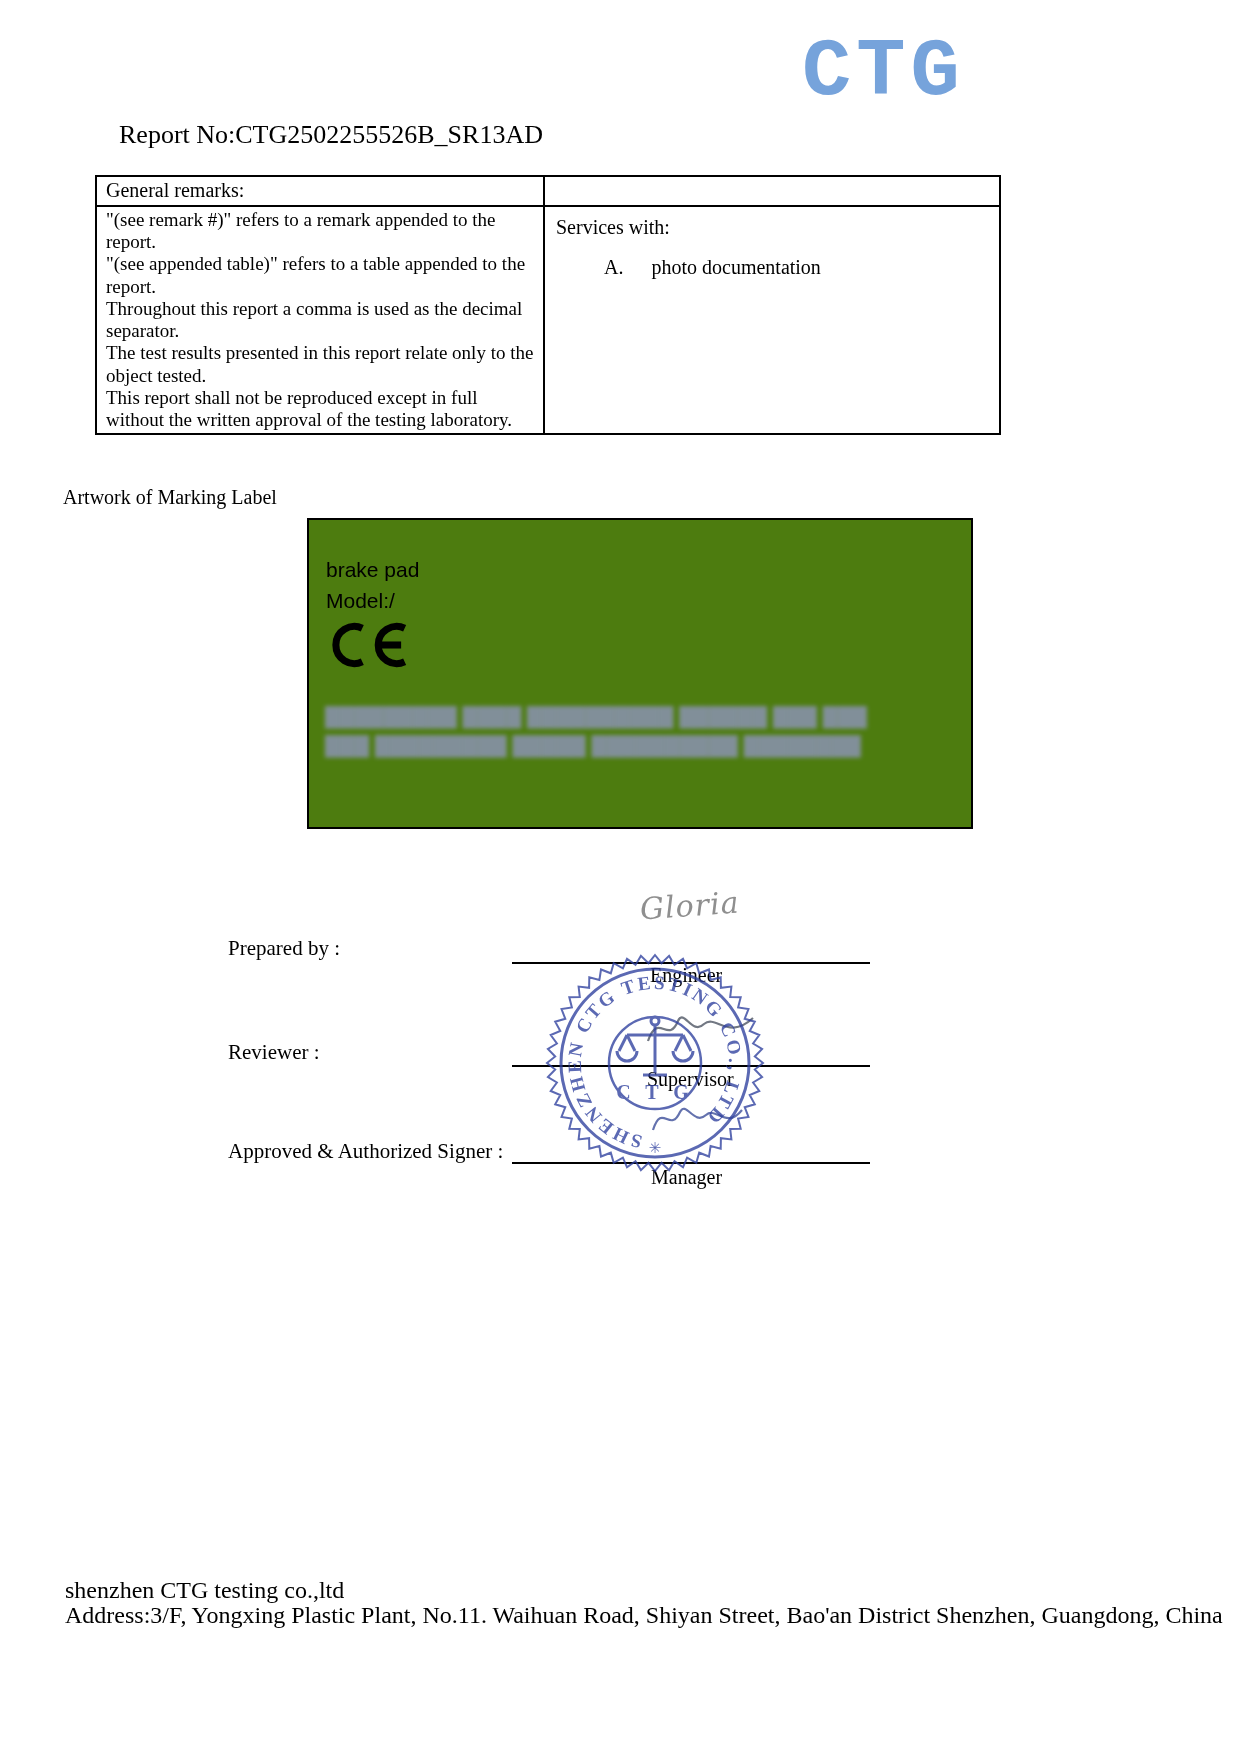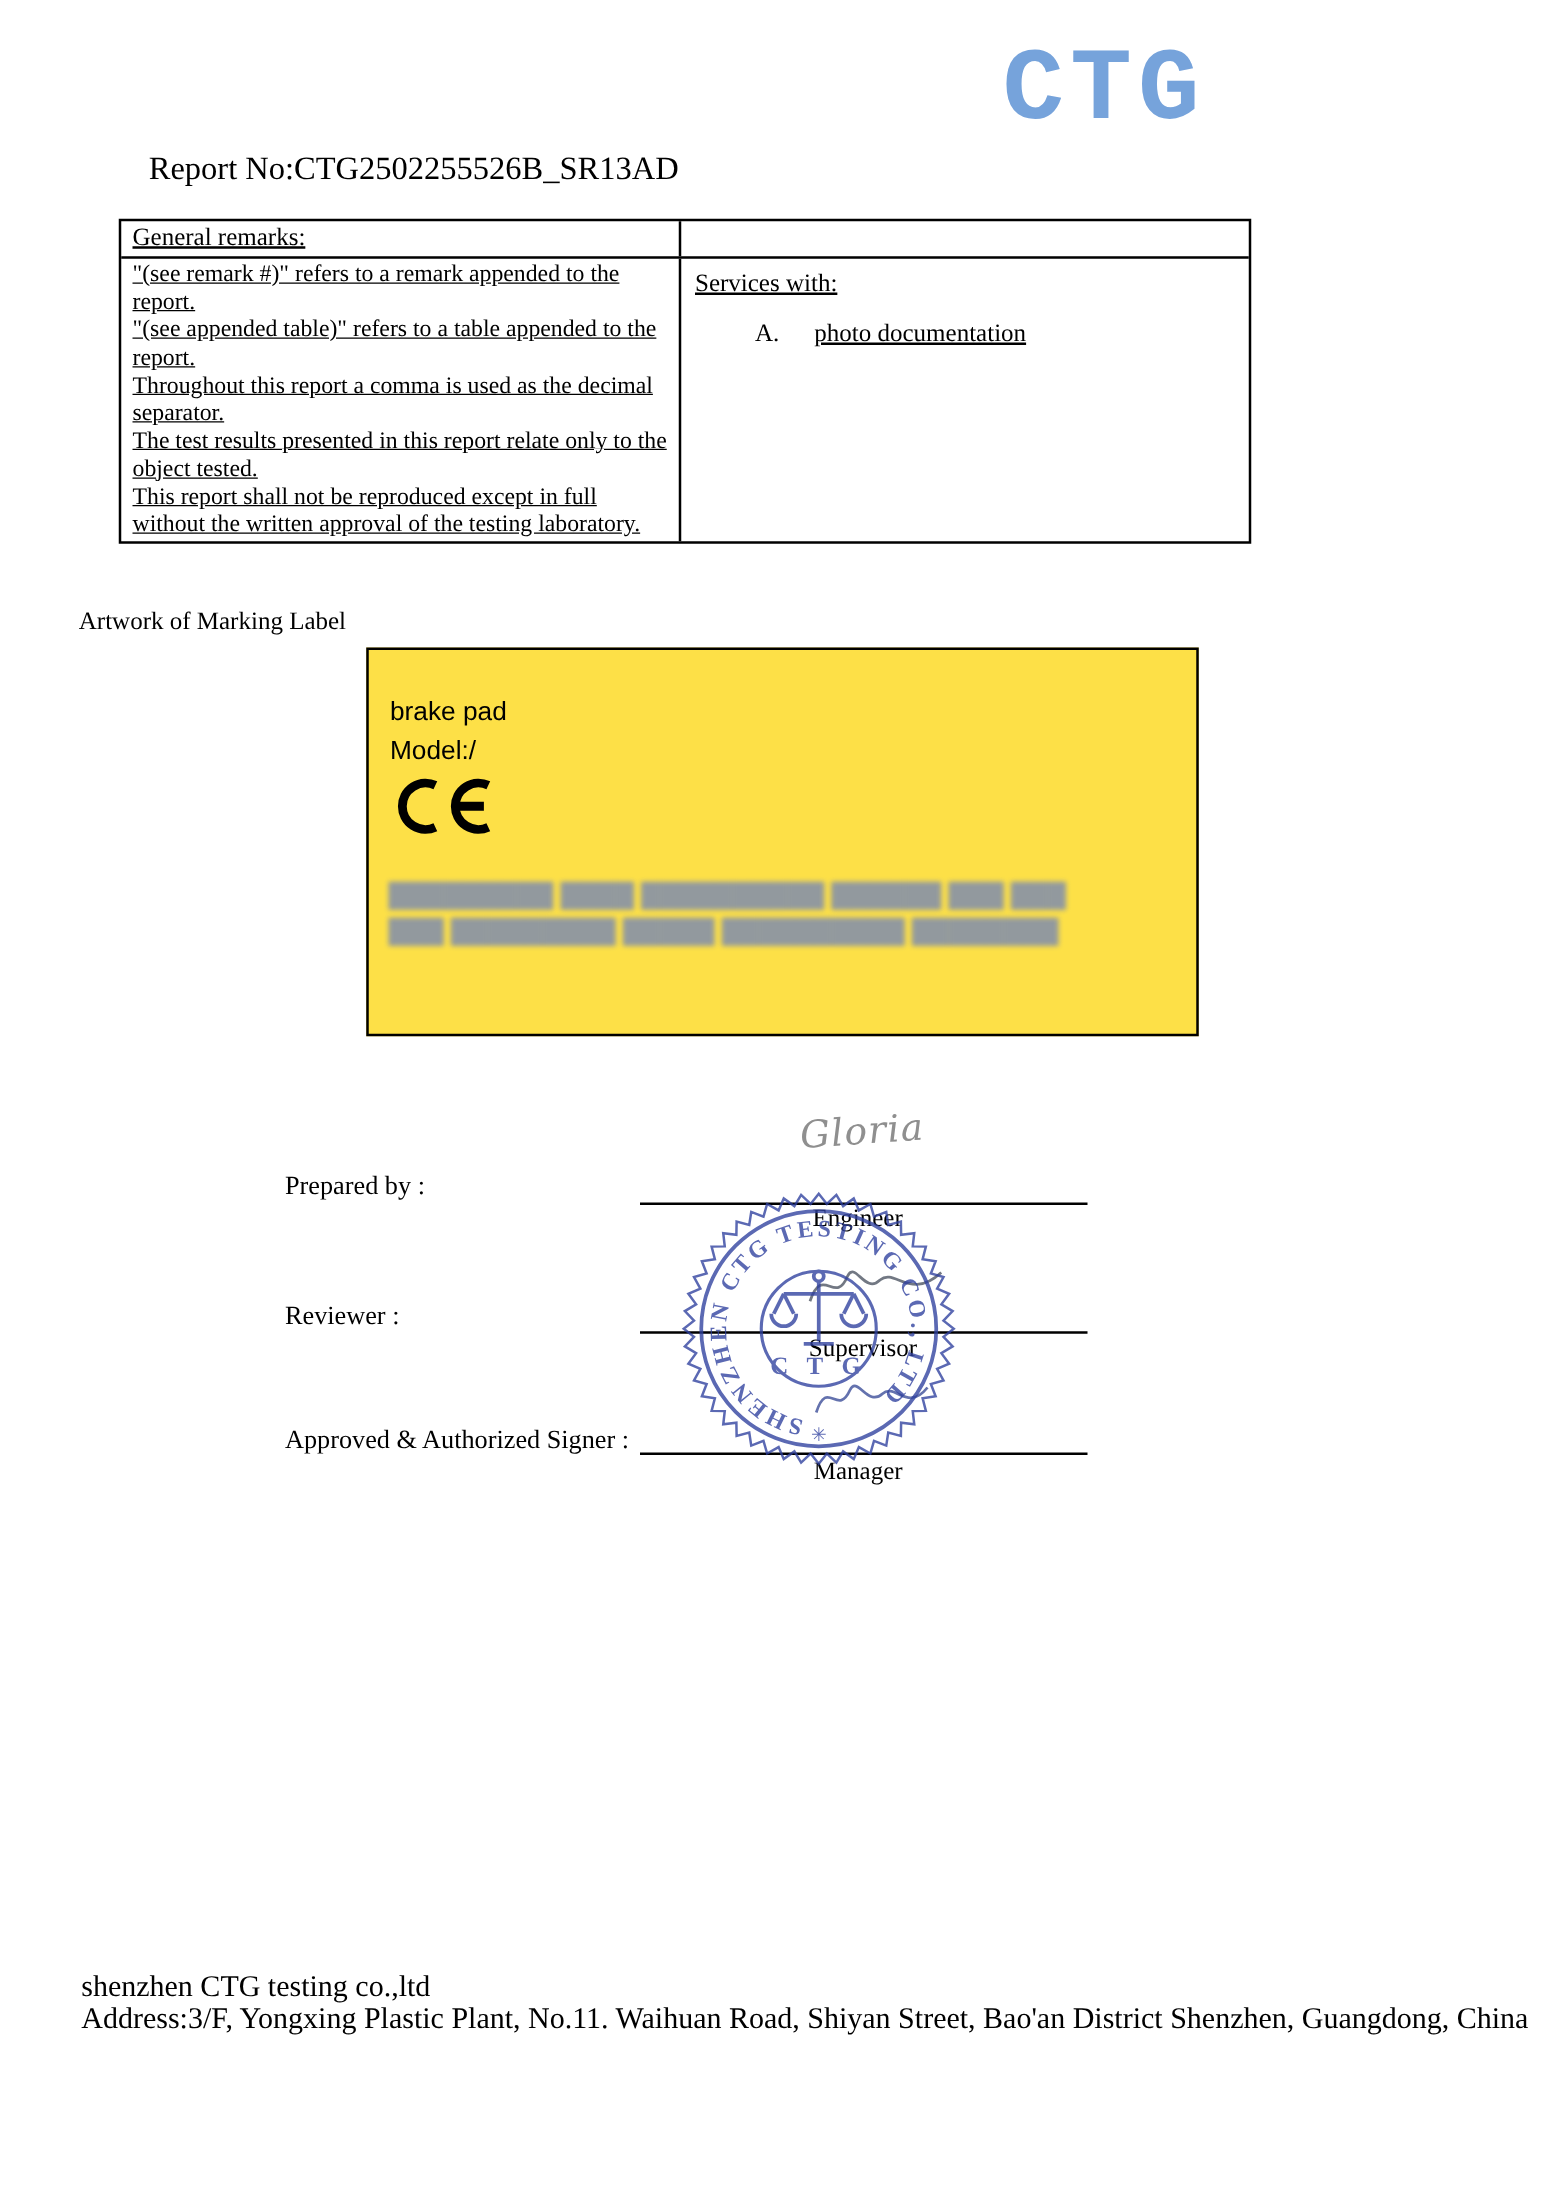--- a/index.html
+++ b/index.html
@@ -16,38 +16,38 @@
     font-size:82px; font-weight:bold; letter-spacing:5px;
     color:#76a3db;
     font-family:Liberation Mono, monospace;
   }
 
   .report-no { position:absolute; left:119px; top:120px; font-size:26px; }
 
   
   .remarks-table {
     position:absolute; left:95px; top:175px; width:906px;
-    border:2px solid #000; font-size:19px; background:#fff;text-decoration:underline;
+    border:2px solid #000; font-size:19px; background:#fff;
   }
   .tr { display:flex; }
   .tr.header { border-bottom:2px solid #000; }
   .td { padding:2px 9px; }
   .td.left { width:448px; flex:none; border-right:2px solid #000; }
   .td.right { flex:1; }
   .header .td.left { font-size:20px; padding:2px 9px 3px; }
   .remarks-cell p { margin:0; line-height:1.17; }
   .attached-label { font-size:20px; margin:7px 0 0 2px; }
   .attached-item { margin:17px 0 0 50px; font-size:20px; }
   .attached-item .idx { display:inline-block; margin-right:28px; }
 
   
   .artwork-heading { position:absolute; left:63px; top:486px; font-size:20px; }
   .label-box {
-    position:absolute; left:293px; top:518px; width:666px; height:311px;
-    border:2px solid #000; background:#fde047;
+    position:absolute; left:307px; top:518px; width:666px; height:311px;
+    border:2px solid #000; background:#4d7c0f;
     font-family:"Liberation Sans","DejaVu Sans",sans-serif;
   }
   .label-product { position:absolute; left:17px; top:38px; font-size:21px; }
   .label-model   { position:absolute; left:17px; top:69px; font-size:21px; }
   .ce-mark { position:absolute; left:18px; top:100px; }
   .redacted {
     position:absolute; left:16px; font-size:19px; line-height:1;
     color:#8792a8; filter:blur(2px); opacity:.9; white-space:nowrap;
     font-family:"DejaVu Sans",sans-serif;
   }

